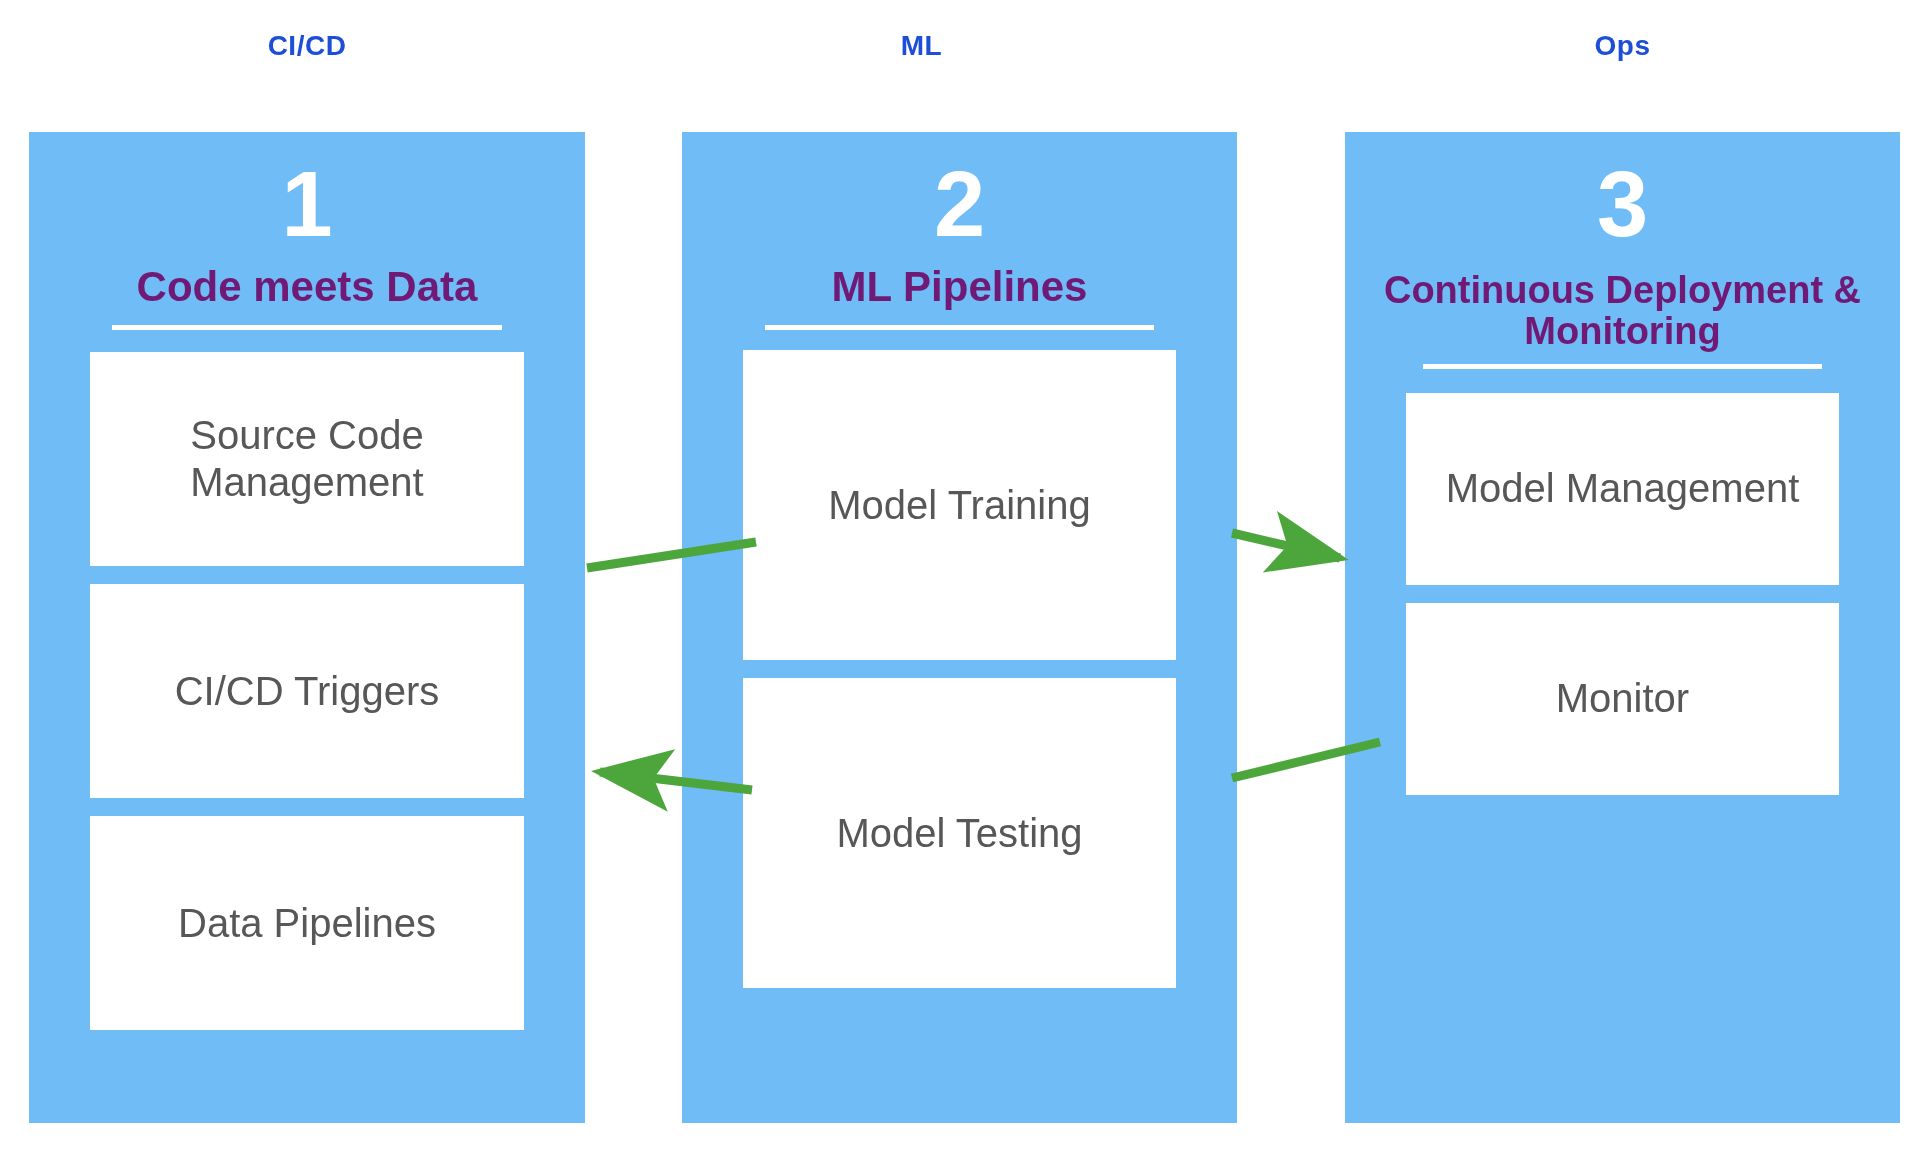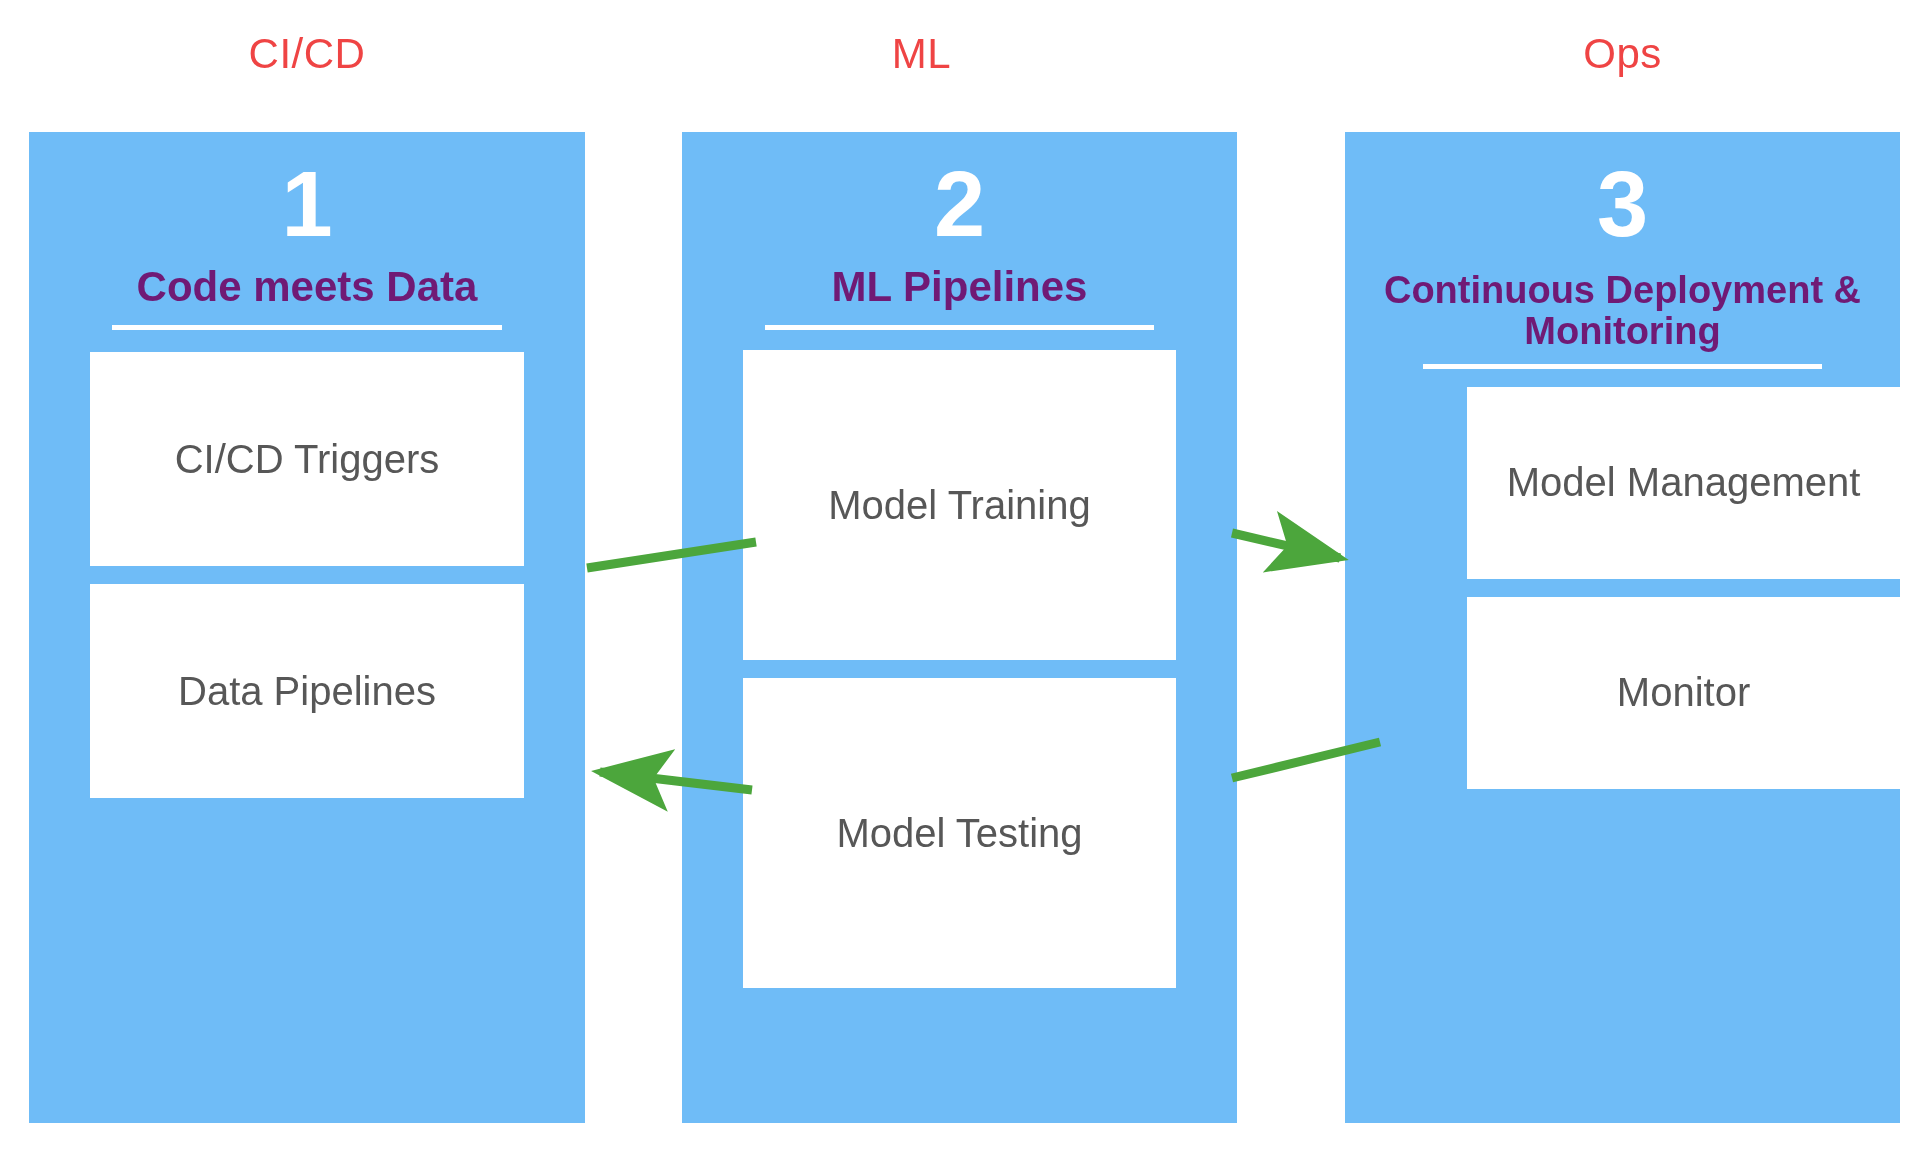--- a/index.html
+++ b/index.html
@@ -5,22 +5,22 @@
   html,body{margin:0;padding:0;}
   body{
     width:1928px;height:1170px;background:#ffffff;
     font-family:"Liberation Sans","DejaVu Sans",sans-serif;
     overflow:hidden;position:relative;
   }
   .board{position:absolute;left:0;top:0;width:1928px;height:1170px;}
 
   .col-head{
     position:absolute;text-align:center;
-    font-size:42px;font-weight:normal;letter-spacing:.5px;
-    color:#ef4444;top:30px;
+    font-size:28px;font-weight:bold;letter-spacing:.5px;
+    color:#1d4ed8;top:30px;
   }
 
   .column{
     position:absolute;top:132px;bottom:47px;
     background:#6FBCF7;
     display:flex;flex-direction:column;align-items:center;
   }
   .col-num{
     font-size:92px;font-weight:bold;color:#ffffff;
     line-height:1;margin-top:26px;
@@ -57,39 +57,40 @@
   #head3{left:1345px;width:555px;}
 
   #col1 .rule{width:70%;}
   #col2 .rule{width:70%;}
   #col3 .rule{width:72%;margin-top:12px;}
 
   #col3 .col-title{font-size:38px;margin-top:20px;}
   #col1 .cards .card{height:214px;}
   #col2 .cards{margin-top:20px;}
   #col2 .card{height:310px;}
-  #col3 .cards{margin-top:18px;align-items:flex-end;}
+  #col3 .cards{margin-top:24px;}
   #col3 .card{height:192px;}
 
   .arrows{position:absolute;left:0;top:0;width:1928px;height:1170px;pointer-events:none;}
 </style>
 </head>
 <body>
 
 <div class="board">
 
   <div class="col-head" id="head1">CI/CD</div>
   <div class="col-head" id="head2">ML</div>
   <div class="col-head" id="head3">Ops</div>
 
   <div class="column" id="col1">
     <div class="col-num">1</div>
     <div class="col-title">Code meets Data</div>
     <div class="rule"></div>
     <div class="cards">
+      <div class="card">Source Code Management</div>
       <div class="card">CI/CD Triggers</div>
       <div class="card">Data Pipelines</div>
     </div>
   </div>
 
   <div class="column" id="col2">
     <div class="col-num">2</div>
     <div class="col-title">ML Pipelines</div>
     <div class="rule"></div>
     <div class="cards">

